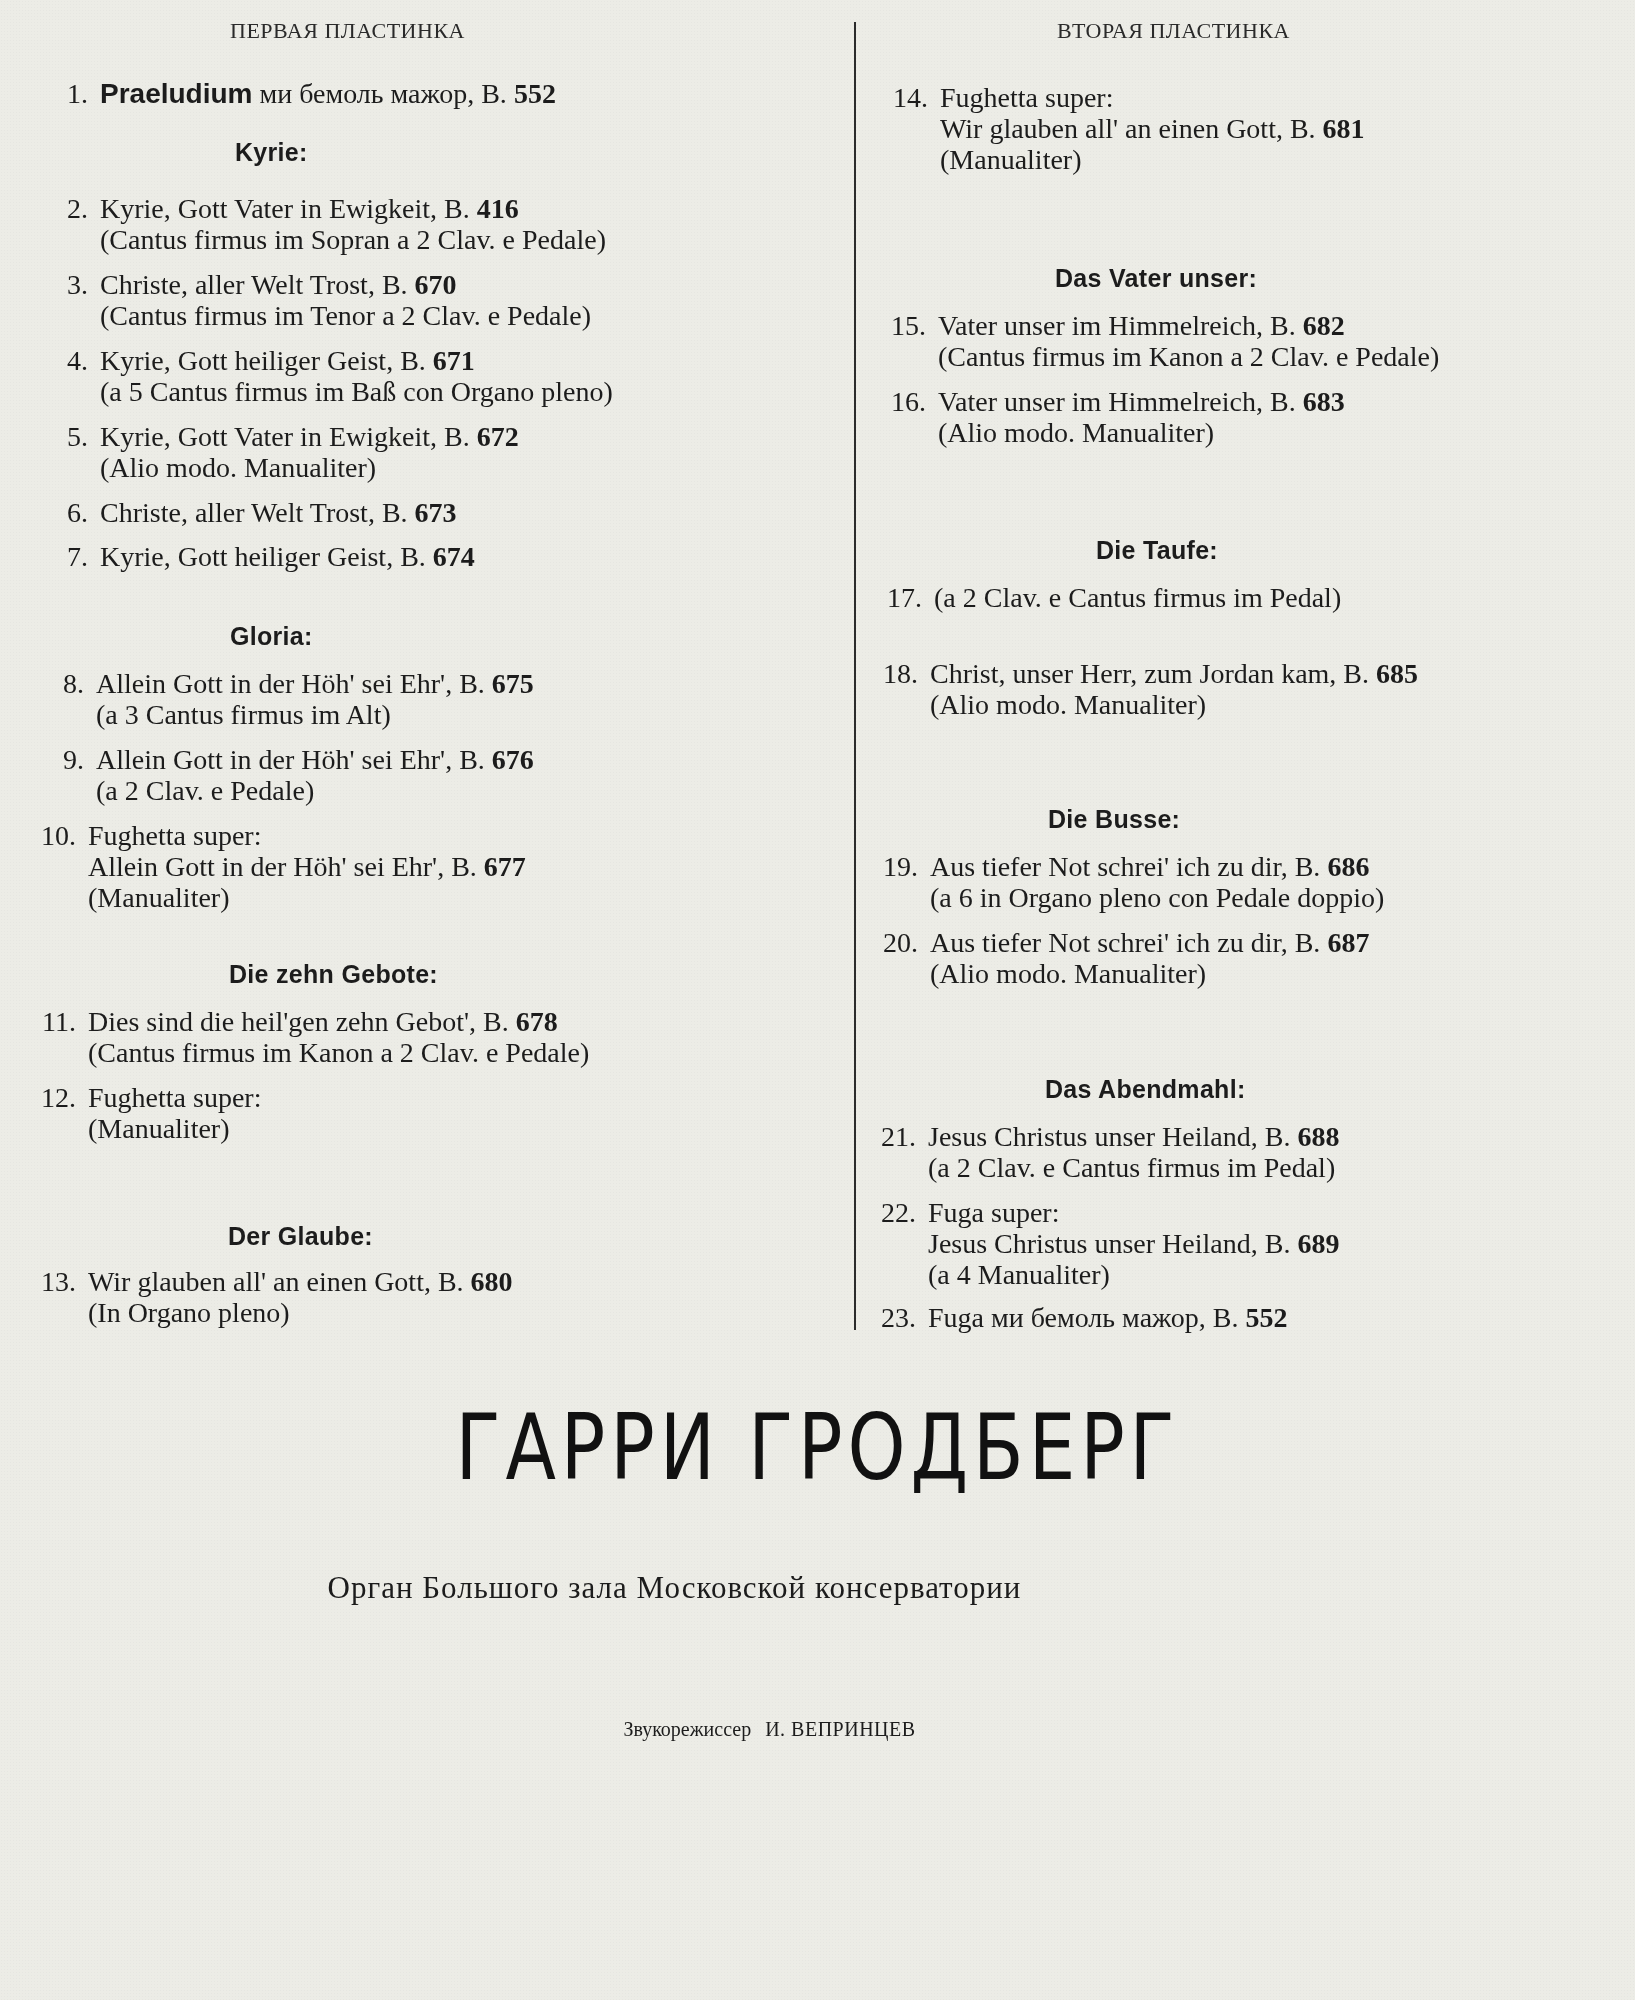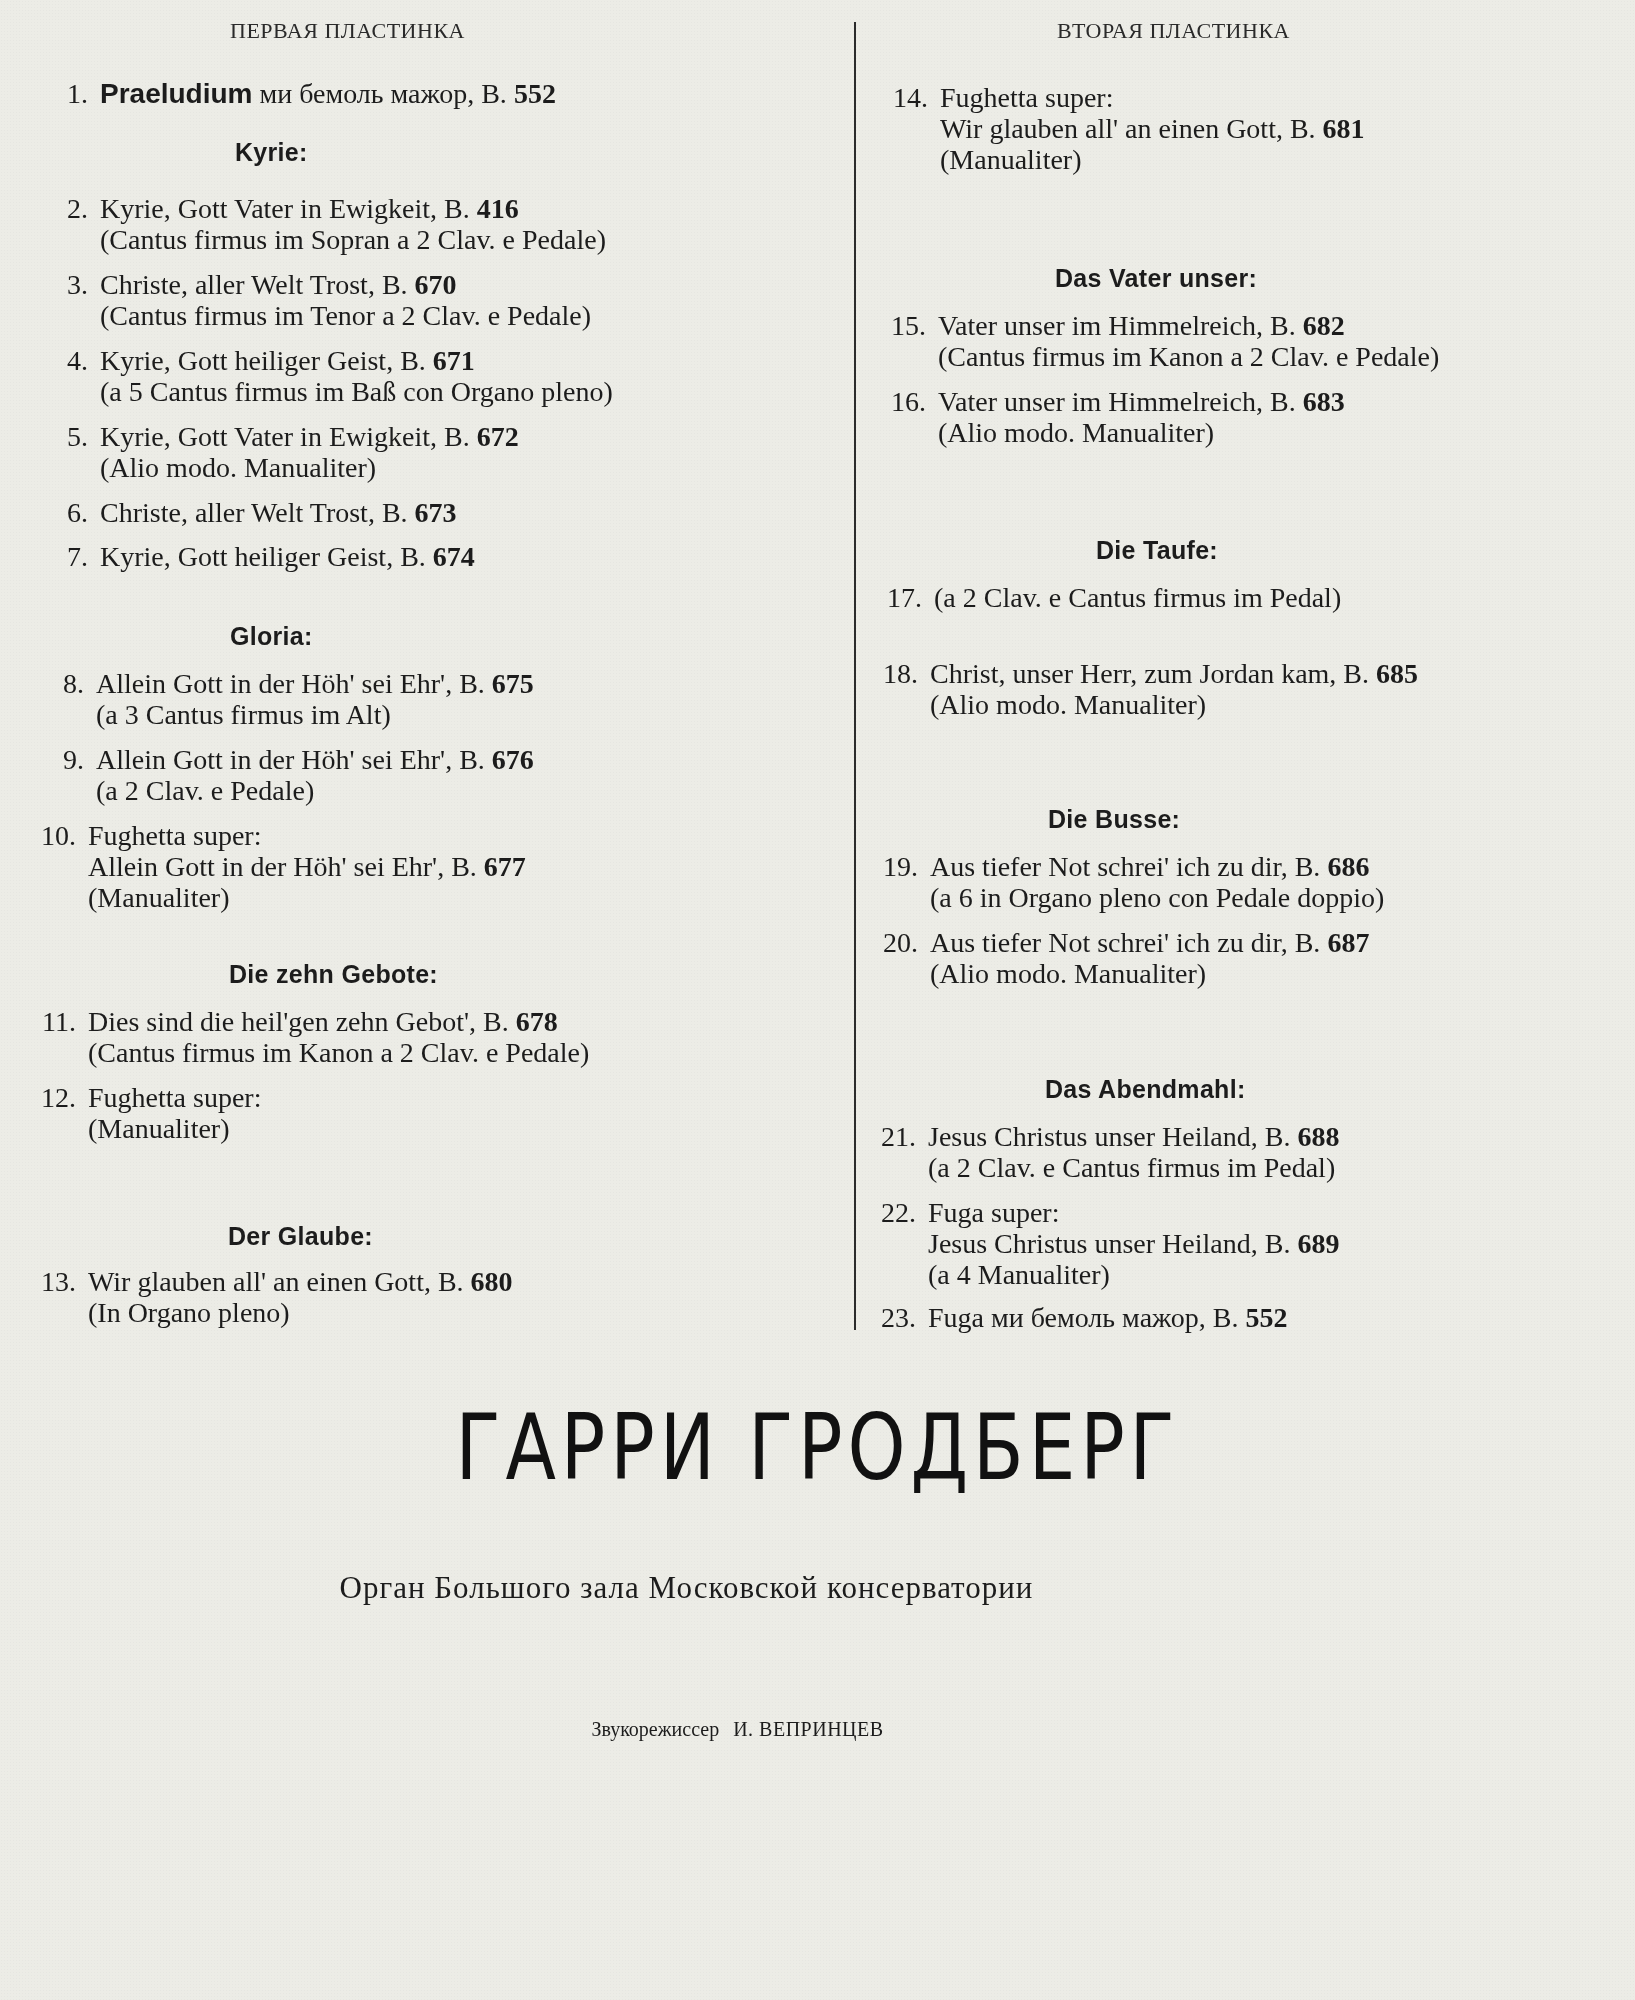--- a/index.html
+++ b/index.html
@@ -37,26 +37,27 @@
   .track .line { display: block; }
   .bwv { font-weight: bold; }
   .first-word-bold { font-weight: bold; font-family: "Liberation Sans", "DejaVu Sans", sans-serif; }
   .artist {
     position: absolute; top: 1395px; left: 0; width: 1635px; text-align: center;
     font-family: "DejaVu Sans", "Liberation Sans", sans-serif;
     font-size: 90px; letter-spacing: 6px; color: #111;
     transform: scaleX(0.82); transform-origin: center;
   }
   .venue {
-    position: absolute; top: 1570px; left: 12px; width: 1349px; text-align: center;
+    position: absolute; top: 1570px; left: 0; width: 1349px; text-align: center;
     font-size: 31px; letter-spacing: 1px;
   }
   .engineer {
     position: absolute; top: 1718px; left: 0; width: 1475px; text-align: center;
     font-size: 20px;
+    padding-left: 32px;
   }
   .engineer .name { margin-left: 14px; letter-spacing: 0.5px; }
 </style>
 </head>
 <body>
 
 <div class="col col-left">
   <div class="disc-heading">ПЕРВАЯ ПЛАСТИНКА</div>
   <div id="disc1-blocks">
       <div class="el track" style="top: 78px; left: 40px;">

